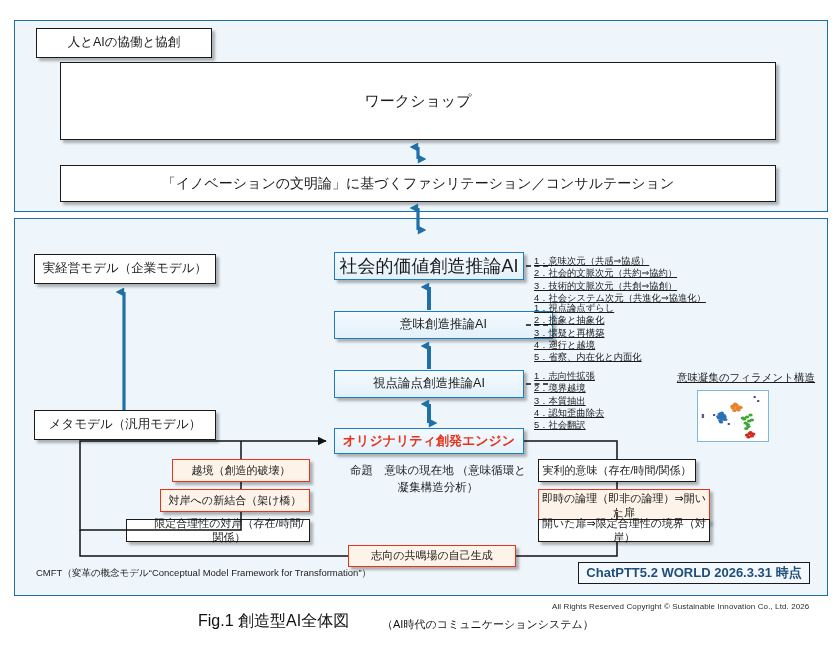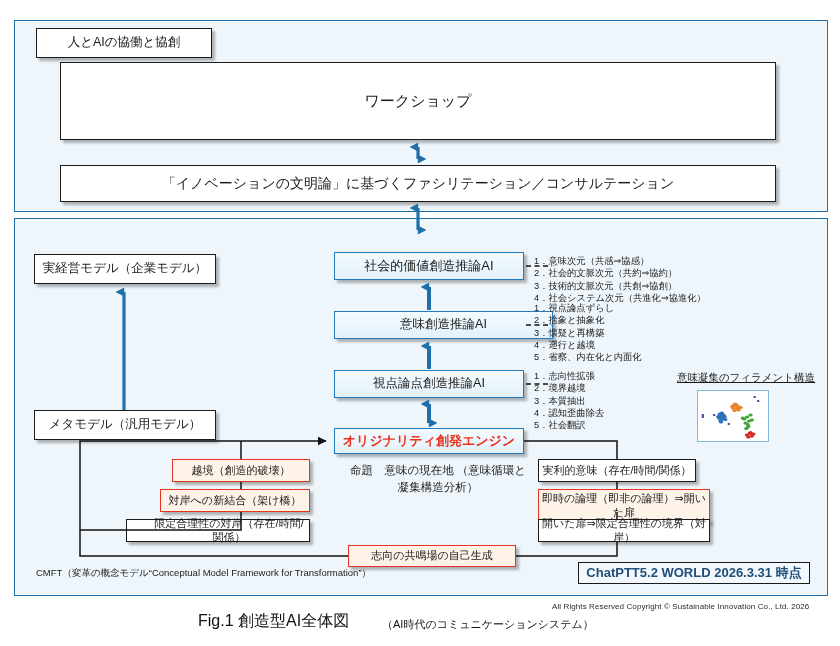--- a/index.html
+++ b/index.html
@@ -27,21 +27,21 @@
 
   
   #box-human-ai{left:36px;top:24px;width:176px;height:30px;font-size:12.5px;}
   #box-workshop{left:60px;top:58px;width:716px;height:78px;font-size:15px;}
   #box-facilitation{left:60px;top:161px;width:716px;height:37px;font-size:14px;}
 
   
   #box-real-mgmt{left:34px;top:250px;width:182px;height:30px;font-size:12.5px;}
   #box-meta-model{left:34px;top:406px;width:182px;height:30px;font-size:12.5px;}
 
-  #box-ai-social{left:334px;top:248px;width:190px;height:28px;font-size:13px;}
+  #box-ai-social{left:334px;top:248px;width:190px;height:28px;font-size:18px;}
   #box-ai-meaning{left:334px;top:307px;width:219px;height:28px;font-size:12.5px;}
   #box-ai-viewpoint{left:334px;top:366px;width:190px;height:28px;font-size:12.5px;}
   #box-engine{left:334px;top:424px;width:190px;height:26px;font-size:13px;
               font-weight:bold;color:#e8321c;}
 
   #box-ekkyo{left:172px;top:455px;width:138px;height:23px;font-size:11px;}
   #box-taigan{left:160px;top:485px;width:150px;height:23px;font-size:11px;}
   #box-gentei{left:126px;top:515px;width:184px;height:23px;font-size:11px;padding-left:22px;}
 
   #box-jitsuri{left:538px;top:455px;width:158px;height:23px;font-size:11px;}
@@ -56,21 +56,21 @@
              white-space:normal;}
   #label-filament{left:668px;top:366px;width:156px;font-size:10.5px;text-align:center;
                   white-space:normal;text-decoration:underline;}
   #cmft-note{left:36px;top:562px;font-size:9.5px;color:#222;}
   #chatptt{position:absolute;left:578px;top:558px;width:232px;height:22px;
            display:flex;align-items:center;justify-content:center;
            font-size:13px;font-weight:bold;color:#1f4e79;
            border:1.1px solid #1a1a1a;background:#f2f8fd;box-sizing:border-box;}
 
   
-  .numlist{position:absolute;font-size:9.3px;color:#1a1a1a;line-height:1.32;}
+  .numlist{position:absolute;font-size:9.3px;color:#1a1a1a;line-height:1.32;text-decoration:underline;}
   .numlist div{white-space:nowrap;}
   #list-social{left:534px;top:251px;}
   #list-meaning{left:534px;top:298px;}
   #list-viewpoint{left:534px;top:366px;}
 
   
   #scatter{position:absolute;left:697px;top:386px;width:72px;height:52px;
            background:#ffffff;border:1.6px solid #7fb8e0;box-sizing:border-box;}
   #scatter svg{display:block;width:100%;height:100%;}
 

